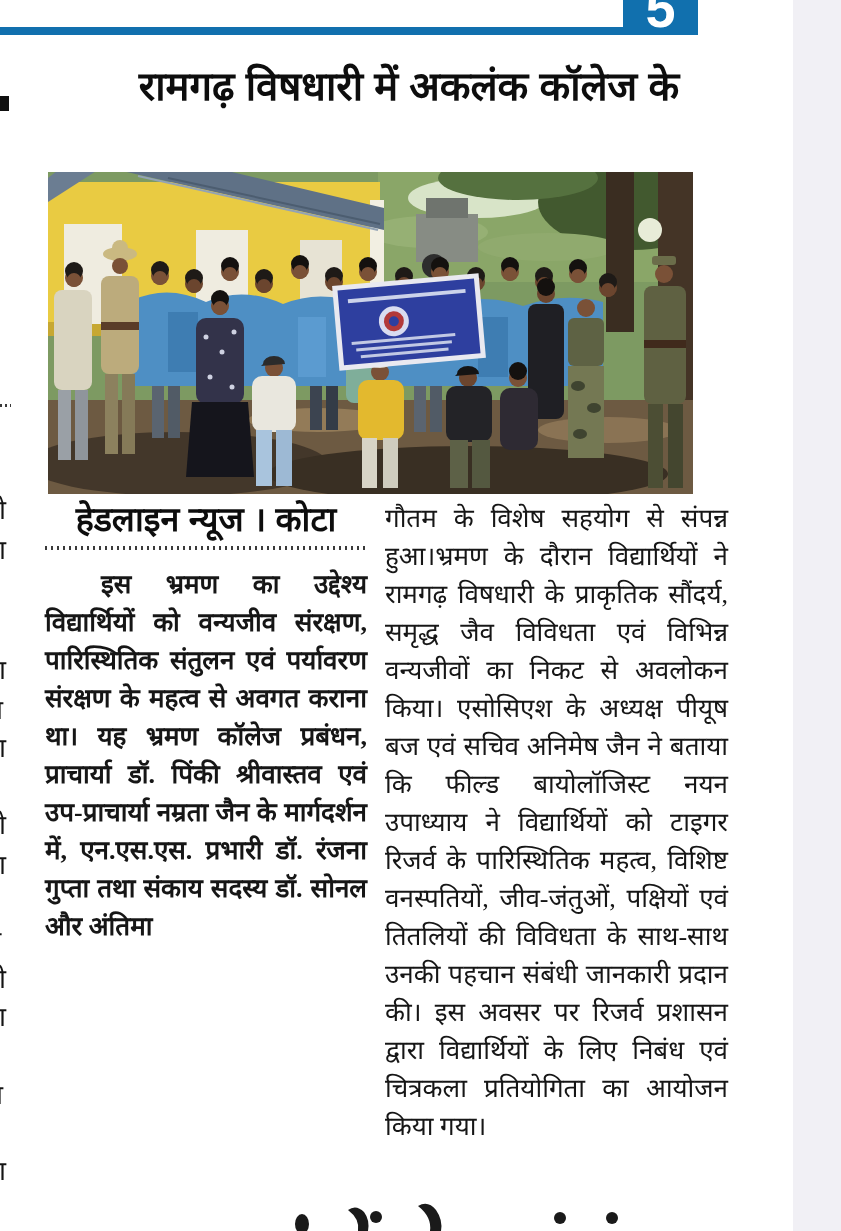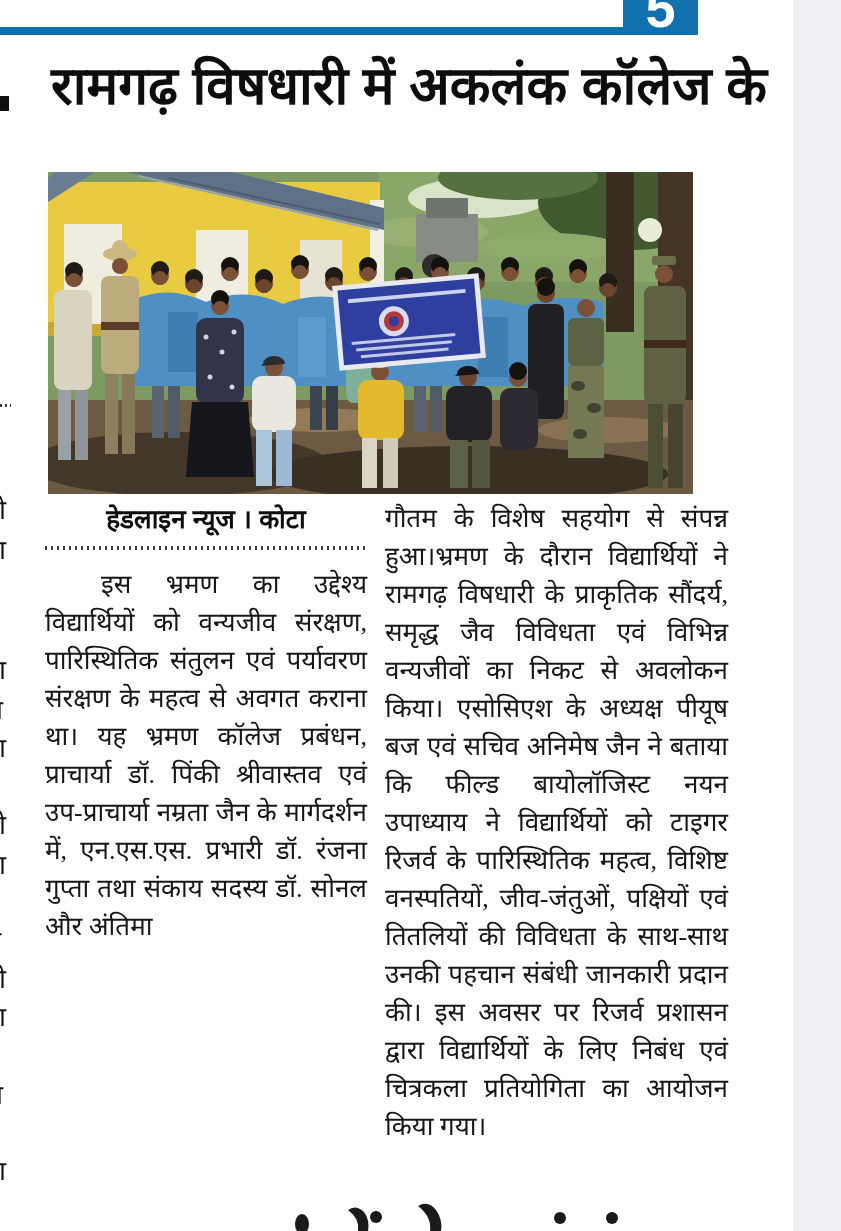--- a/index.html
+++ b/index.html
@@ -14,41 +14,41 @@
   .top-rule{position:absolute;left:0;top:27px;width:624px;height:8px;background:#1170ae;}
   .page-badge{
     position:absolute;left:623px;top:-21px;width:75px;height:56px;background:#1170ae;
     color:#ffffff;font-family:"Liberation Sans","DejaVu Sans",sans-serif;
     font-weight:bold;font-size:54px;line-height:58px;text-align:center;
   }
   
   .headline{
     position:absolute;left:38px;top:60px;width:742px;text-align:center;
     font-family:"Liberation Sans","DejaVu Sans",sans-serif;
-    font-weight:bold;color:#0d0d0d;font-size:53px;line-height:52px;
+    font-weight:bold;color:#0d0d0d;font-size:40px;line-height:52px;
     letter-spacing:0px;
   }
   
   .photo-wrap{position:absolute;left:48px;top:172px;width:645px;height:322px;overflow:hidden;background:#7d9a62;}
   .photo-wrap svg{display:block;width:645px;height:322px;}
   
   .col{position:absolute;top:500px;font-size:26px;line-height:38px;text-align:justify;color:#161616;}
   .col-left{left:45px;width:322px;}
   .col-right{left:385px;width:343px;}
   .byline{
-    text-align:center;font-weight:bold;font-size:26px;line-height:34px;color:#0d0d0d;
+    text-align:center;font-weight:bold;font-size:34px;line-height:34px;color:#0d0d0d;
     font-family:"Liberation Sans","DejaVu Sans",sans-serif;padding:2px 0 10px 0;
   }
   .dotted-rule{
     height:4px;margin:0 0 16px 0;
     background:repeating-linear-gradient(90deg,#3a3a3a 0 2px,transparent 2px 6px);
   }
   .para{margin:0 0 0 0;}
   .para.ind1{text-indent:42px;}
-  .para.ind2{text-indent:56px;}
+  .para.ind2{text-indent:56px;font-weight:bold;}
   
   .margin-frags{position:absolute;left:0;top:0;width:14px;height:1231px;overflow:hidden;}
   .mfrag{position:absolute;left:-17px;width:34px;font-size:27px;line-height:30px;color:#141414;}
   .margin-headline-frag{position:absolute;left:0;top:96px;width:9px;height:15px;background:#101010;}
   .margin-dots-frag{
     position:absolute;left:0;top:404px;width:11px;height:3px;
     background:repeating-linear-gradient(90deg,#3a3a3a 0 2px,transparent 2px 5px);
   }
   
   .bottom-cutoff{position:absolute;left:230px;top:1192px;width:560px;height:39px;}

